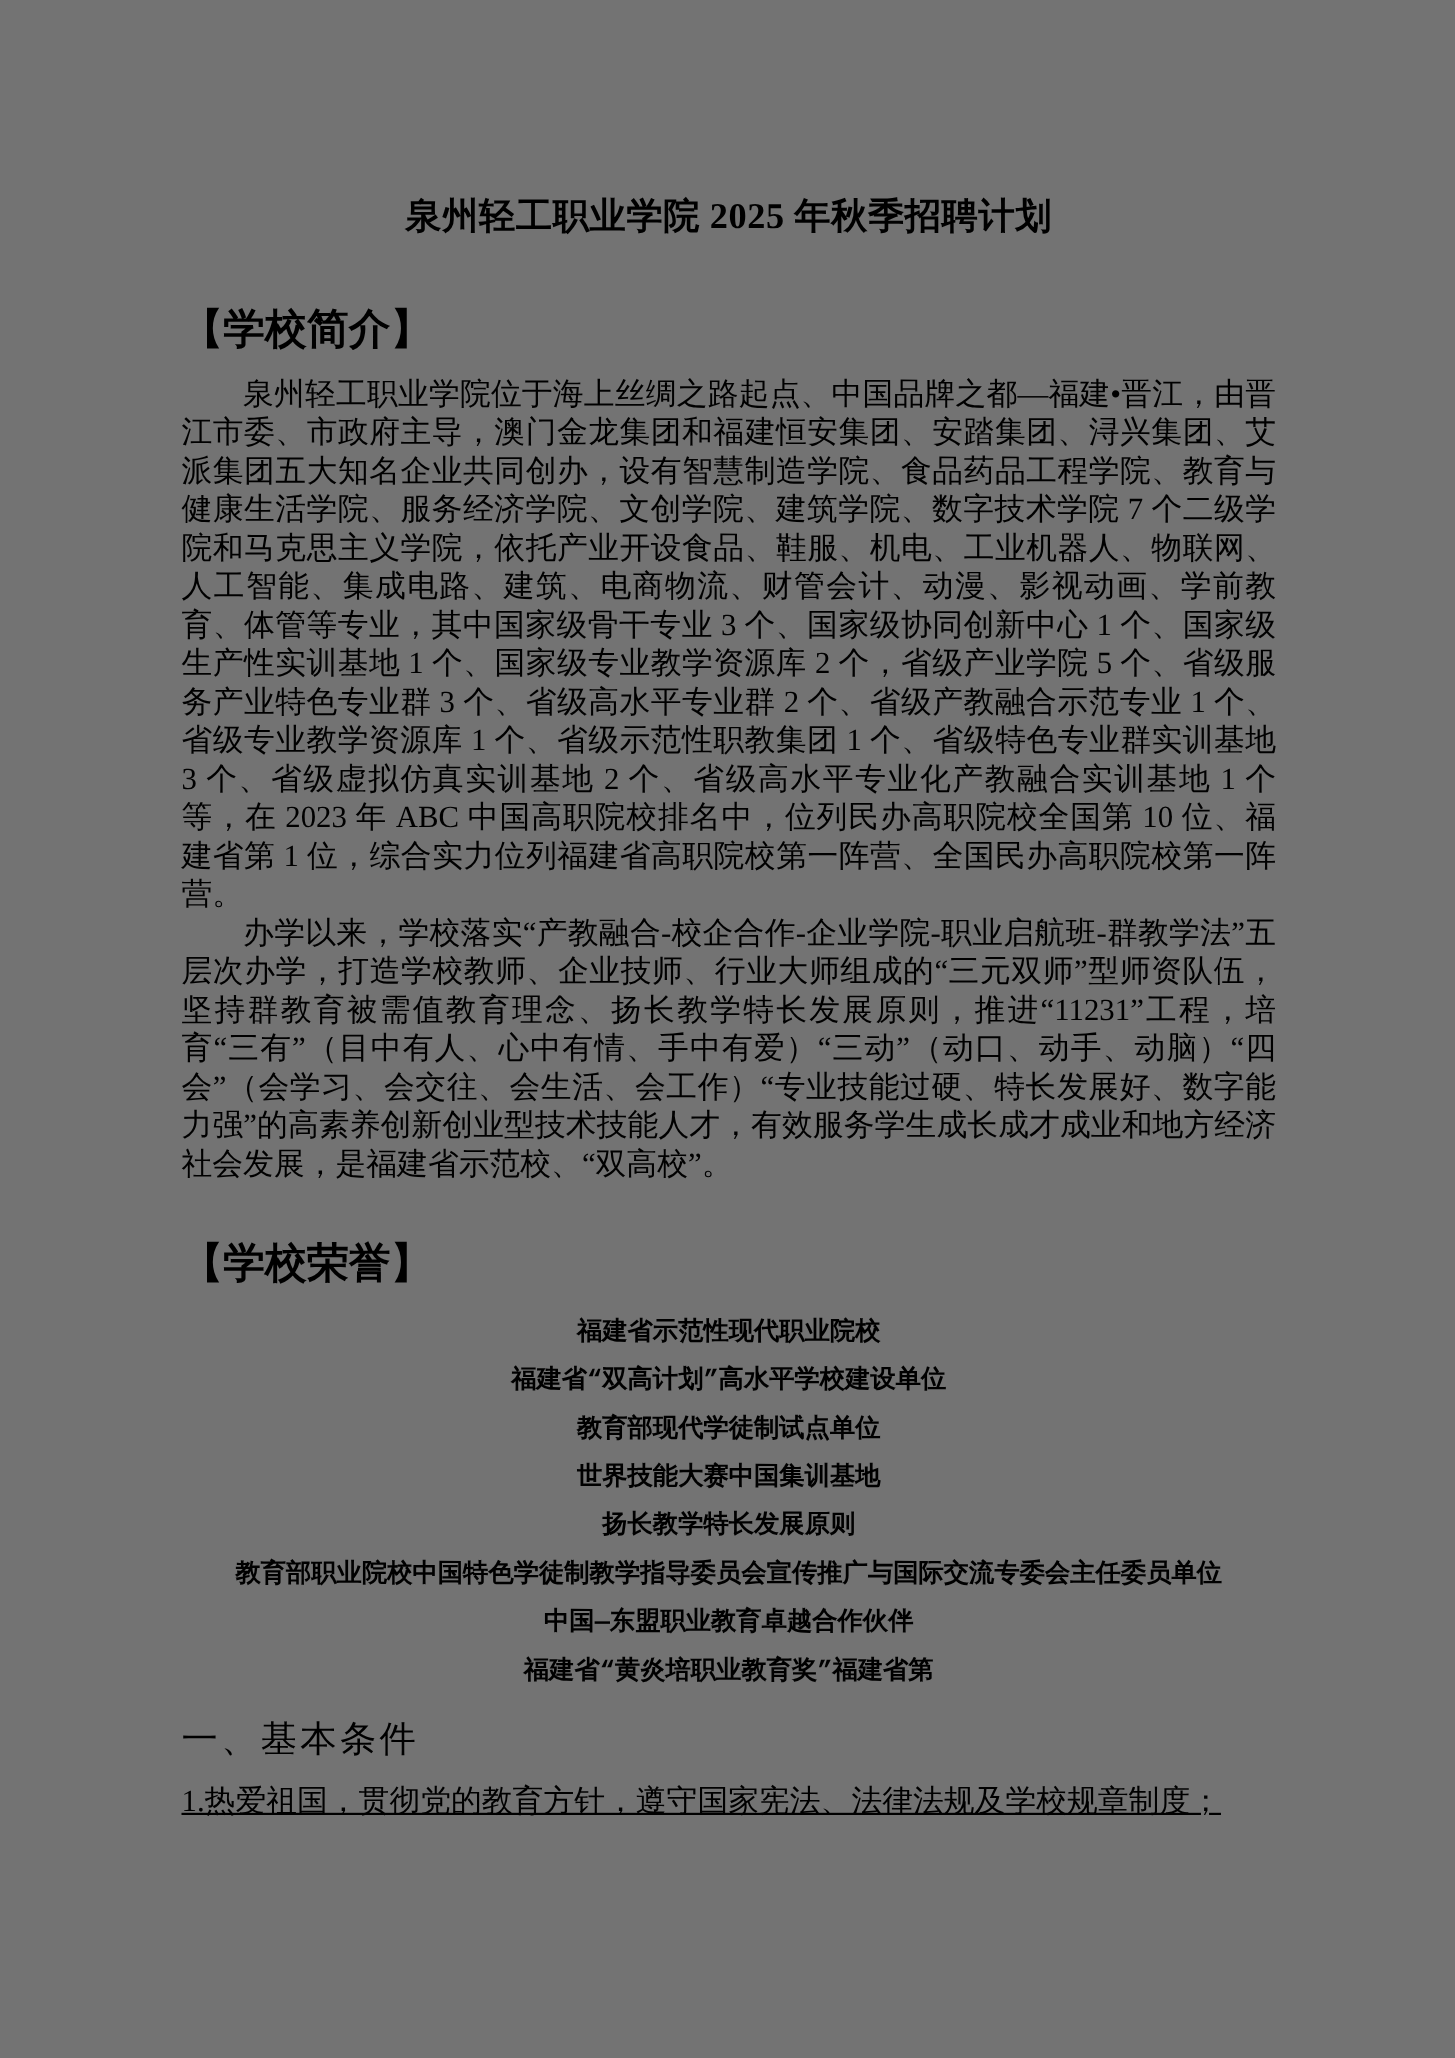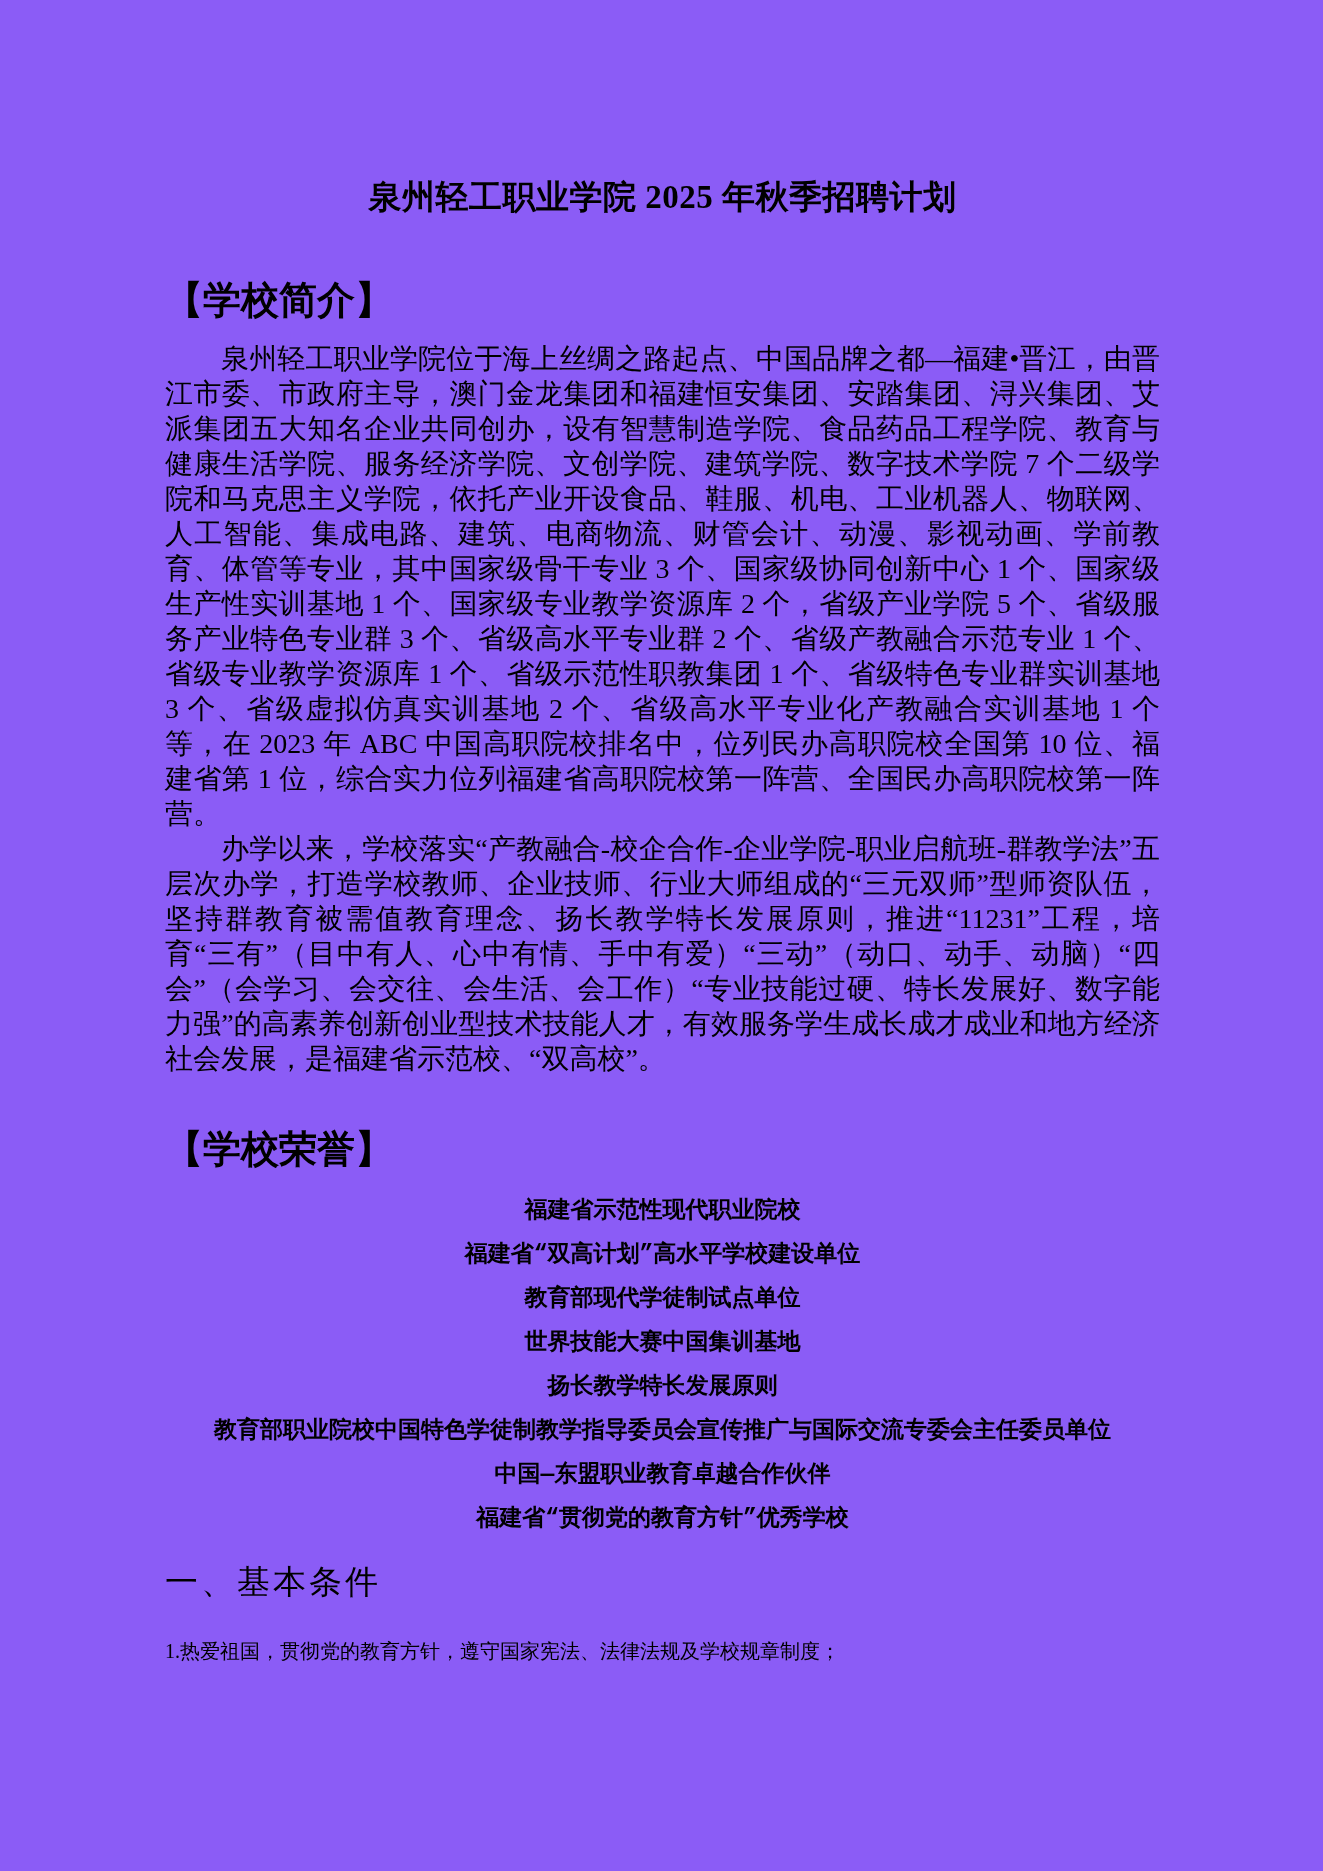--- a/index.html
+++ b/index.html
@@ -11,21 +11,21 @@
   body {
     width: 1323px;
     height: 1871px;
     font-family: "Liberation Serif", "DejaVu Serif", serif;
     color: #000000;
     overflow: hidden;
   }
   .page {
     width: 1323px;
     height: 1871px;
-    background: #8b5cf6;
+    background: #737373;
     padding: 168px 163px 0 165px;
     overflow: hidden;
   }
   .doc-title {
     font-size: 33px;
     line-height: 43px;
     font-weight: bold;
     text-align: center;
     margin: 8px 0 0 0;
     letter-spacing: 0.5px;
@@ -61,24 +61,25 @@
     font-family: Liberation Mono, monospace;
   }
   .conditions-header {
     margin-top: 26px;
     font-size: 33px;
     line-height: 44px;
     font-weight: normal;
     letter-spacing: 3px;
   }
   .condition-item {
-    font-size: 20px;
+    font-size: 28px;
     line-height: 35px;
-    margin-top: 30px;
+    margin-top: 16px;
     text-indent: 0;
+    text-decoration: underline;
   }
 </style>
 </head>
 <body>
 
 <div class="page">
 
   <h1 class="doc-title">泉州轻工职业学院 2025 年秋季招聘计划</h1>
 
   <h2 class="section-header intro-header">【学校简介】</h2>
@@ -90,20 +91,20 @@
   <h2 class="section-header honors-header">【学校荣誉】</h2>
 
   <div class="honors-list">
     <div class="honor-item">福建省示范性现代职业院校</div>
     <div class="honor-item">福建省“双高计划”高水平学校建设单位</div>
     <div class="honor-item">教育部现代学徒制试点单位</div>
     <div class="honor-item">世界技能大赛中国集训基地</div>
     <div class="honor-item">扬长教学特长发展原则</div>
     <div class="honor-item">教育部职业院校中国特色学徒制教学指导委员会宣传推广与国际交流专委会主任委员单位</div>
     <div class="honor-item">中国—东盟职业教育卓越合作伙伴</div>
-    <div class="honor-item">福建省“贯彻党的教育方针”优秀学校</div>
+    <div class="honor-item">福建省“黄炎培职业教育奖”福建省第</div>
   </div>
 
   <h2 class="section-header conditions-header">一、基本条件</h2>
 
   <p class="body-para condition-item">1.热爱祖国，贯彻党的教育方针，遵守国家宪法、法律法规及学校规章制度；</p>
 
 </div>
 
 </body></html>

